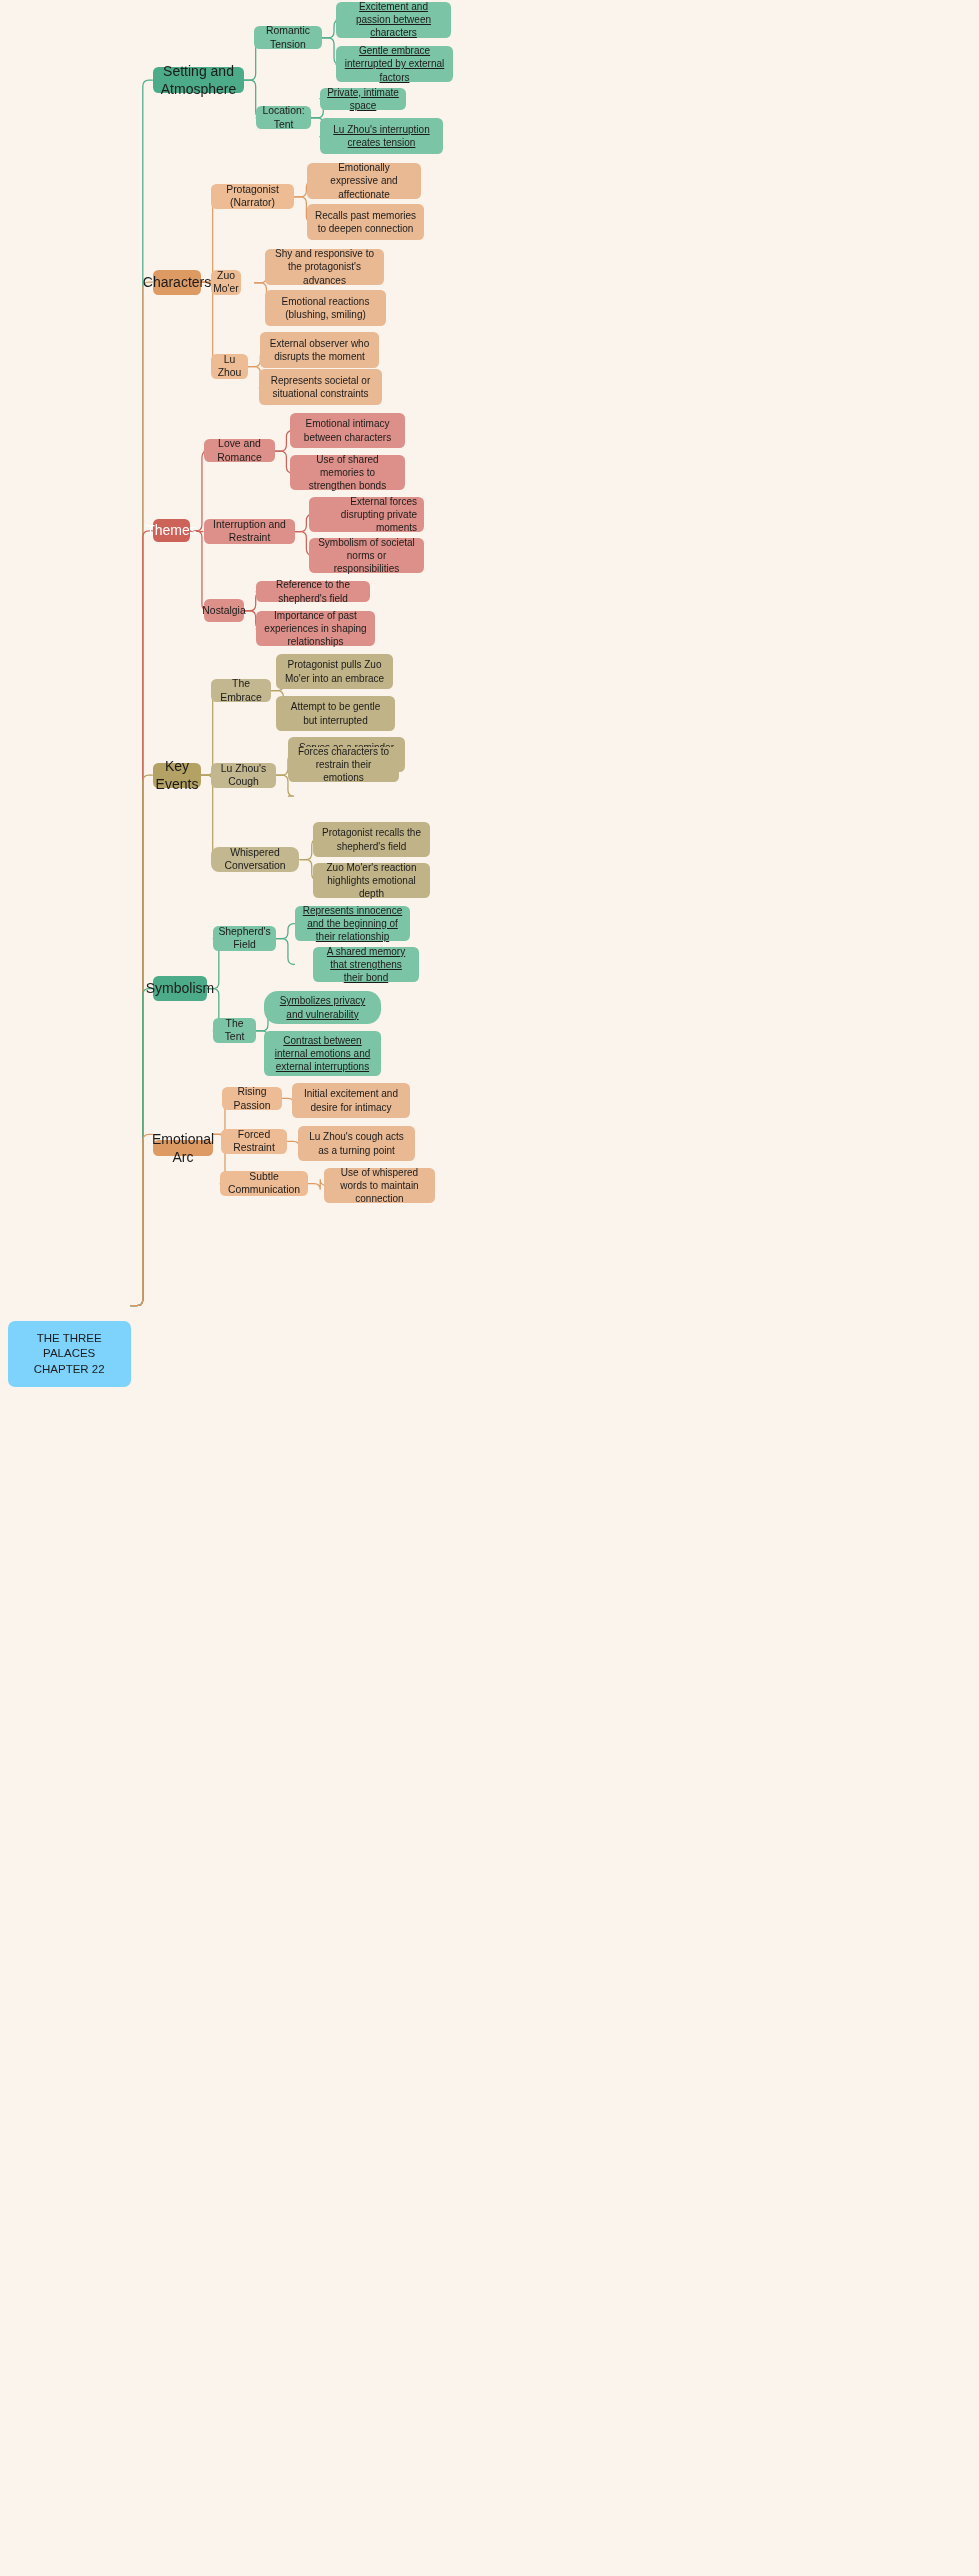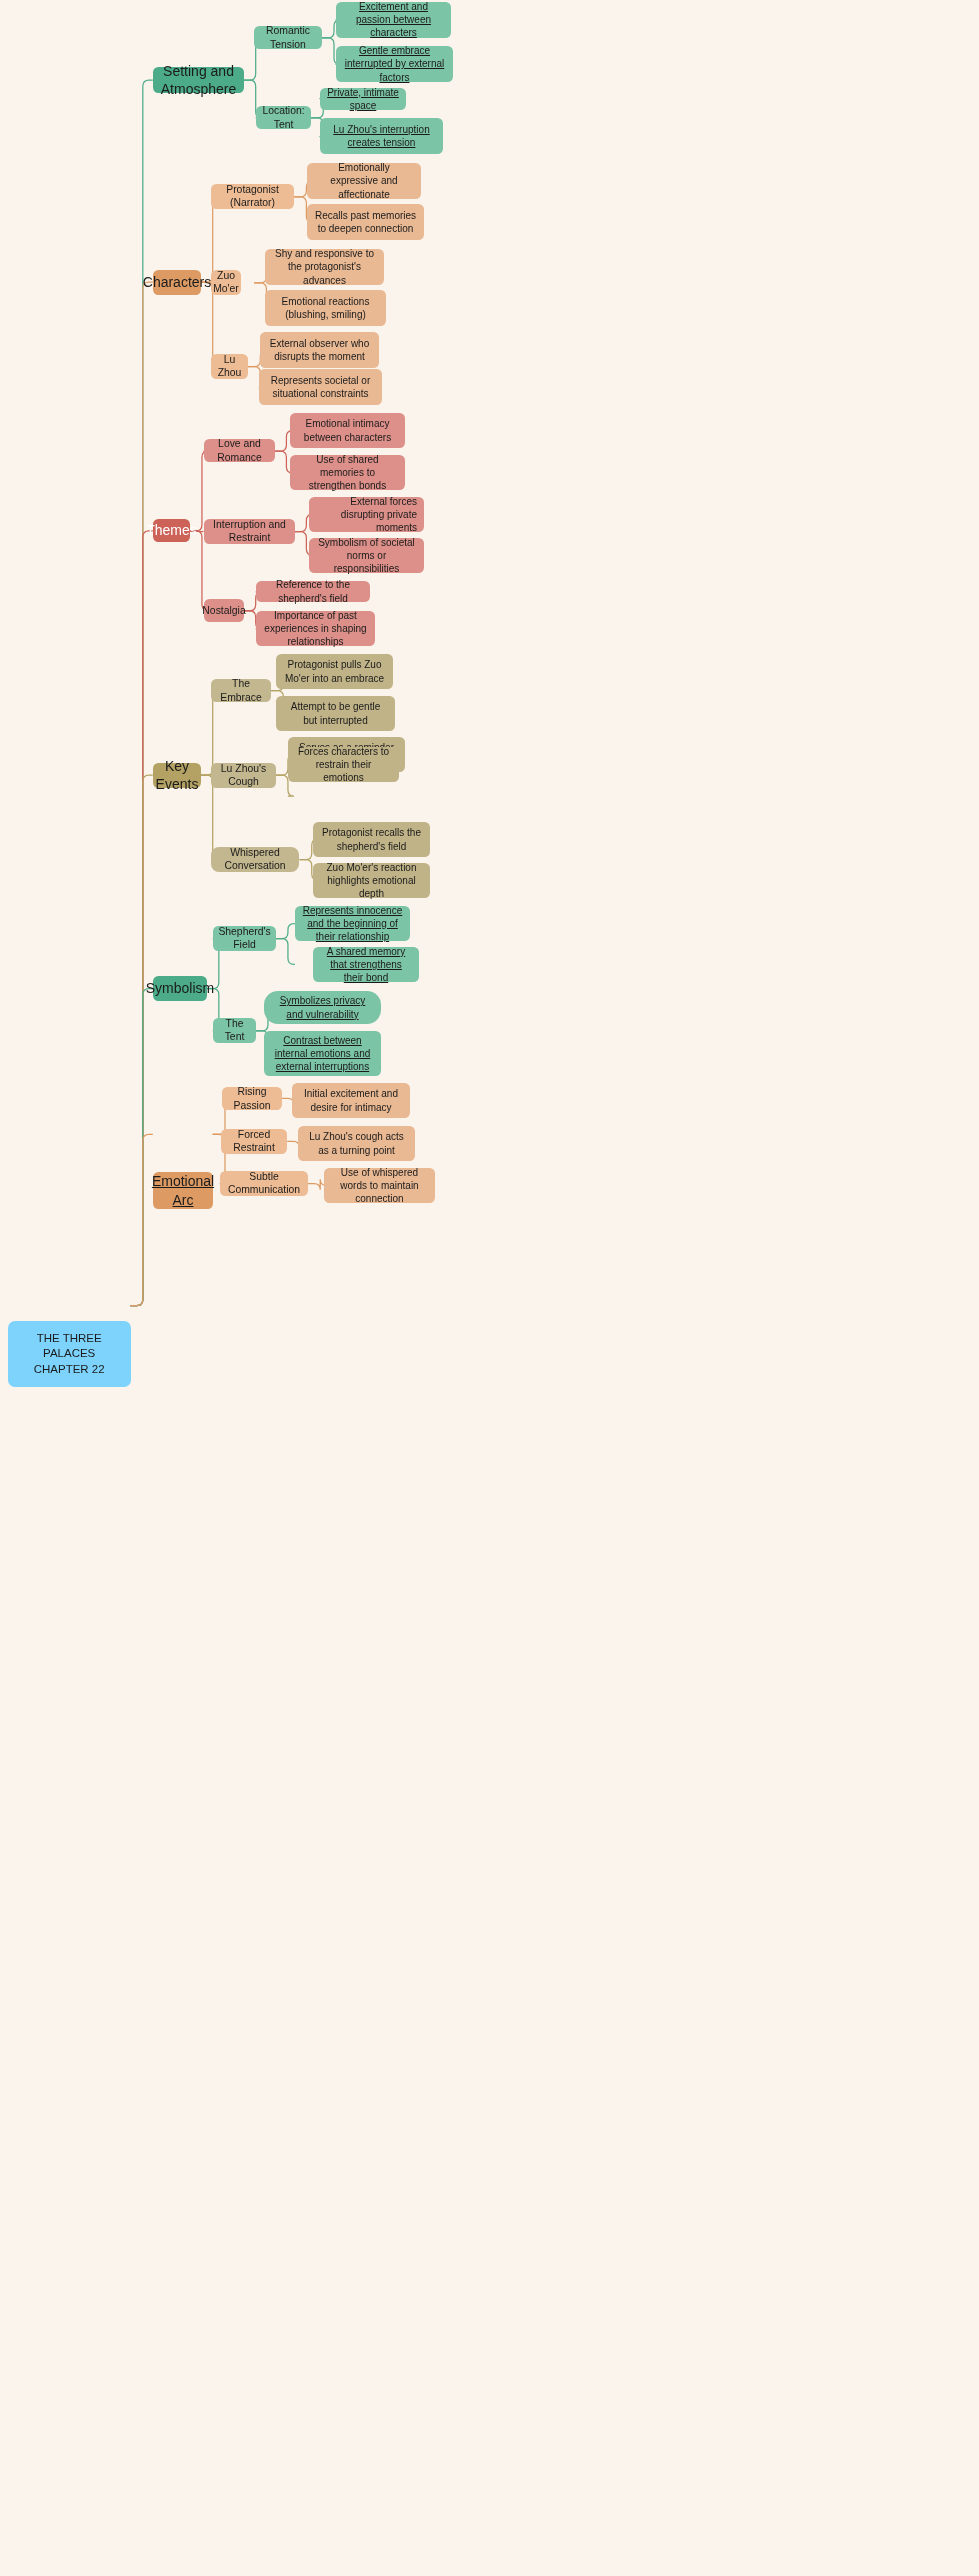--- a/index.html
+++ b/index.html
@@ -139,21 +139,21 @@
       <div class="node lvl2 c-k2" style="left: 211px; top: 847px; width: 88px; height: 24.6px; border-radius: 8px;">Whispered Conversation</div>
       <div class="node leaf c-k3" style="left: 313px; top: 822px; width: 117px; height: 35px;">Protagonist recalls the shepherd's field</div>
       <div class="node leaf c-k3" style="left: 313px; top: 863px; width: 117px; height: 35px;">Zuo Mo'er's reaction highlights emotional depth</div>
       <div class="node lvl1 c-g1" style="left: 153px; top: 976px; width: 54px; height: 24.6px;">Symbolism</div>
       <div class="node lvl2 c-g2" style="left: 213px; top: 926px; width: 63px; height: 24.6px;">Shepherd's Field</div>
       <div class="node leaf c-g3" style="left: 295px; top: 906px; width: 115px; height: 35px;">Represents innocence and the beginning of their relationship</div>
       <div class="node leaf c-g3" style="left: 295px; top: 947px; width: 106px; height: 35px; margin-left: 18px;">A shared memory that strengthens their bond</div>
       <div class="node lvl2 c-g2" style="left: 213px; top: 1018px; width: 43px; height: 24.6px;">The Tent</div>
       <div class="node leaf c-g3" style="left: 264px; top: 991px; width: 117px; height: 33px; border-radius: 14px;">Symbolizes privacy and vulnerability</div>
       <div class="node leaf c-g3" style="left: 264px; top: 1031px; width: 117px; height: 45px;">Contrast between internal emotions and external interruptions</div>
-      <div class="node lvl1 c-o1" style="left: 153px; top: 1172px; width: 60px; height: 37px; text-decoration: underline;">Emotional Arc</div>
+      <div class="node lvl1 c-o1" style="left: 153px; top: 1140px; width: 60px; height: 16px;">Emotional Arc</div>
       <div class="node lvl2 c-o2" style="left: 222px; top: 1087px; width: 60px; height: 23px;">Rising Passion</div>
       <div class="node leaf c-o3" style="left: 292px; top: 1083px; width: 118px; height: 35px;">Initial excitement and desire for intimacy</div>
       <div class="node lvl2 c-o2" style="left: 221px; top: 1129px; width: 66px; height: 24.6px;">Forced Restraint</div>
       <div class="node leaf c-o3" style="left: 298px; top: 1126px; width: 117px; height: 35px;">Lu Zhou's cough acts as a turning point</div>
       <div class="node lvl2 c-o2" style="left: 220px; top: 1171px; width: 88px; height: 24.6px;">Subtle Communication</div>
       <div class="node leaf c-o3" style="left: 324px; top: 1168px; width: 111px; height: 35px;">Use of whispered words to maintain connection</div>
     </div>
 </div>
 
 

